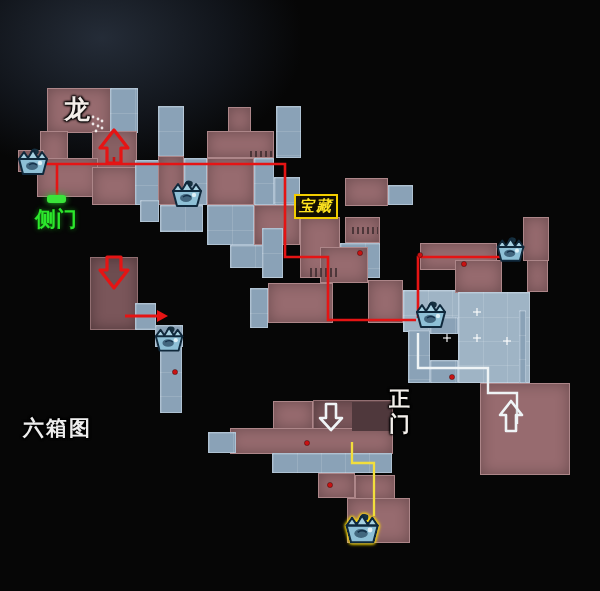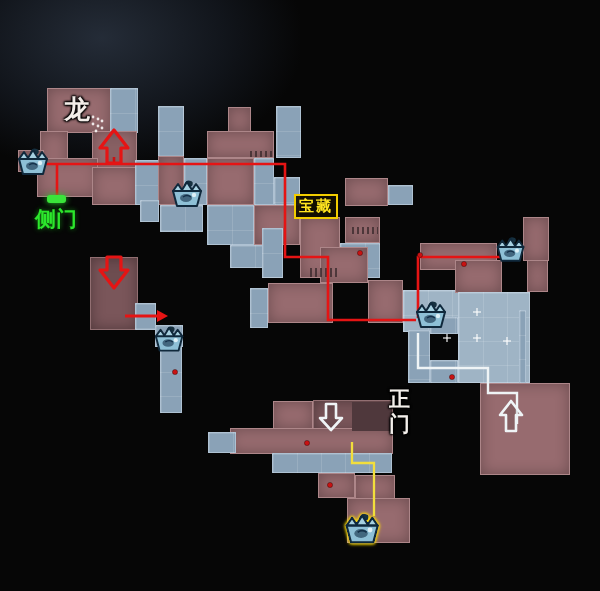--- a/index.html
+++ b/index.html
@@ -18,21 +18,21 @@
   .room.bl {background-color:#9fb4c5;}
   .detail{position:absolute;}
   .grill{background:repeating-linear-gradient(90deg,#3c2b2e 0 2px,transparent 2px 5px);opacity:.8;}
   svg{position:absolute;left:0;top:0;}
   .lbl{position:absolute;font-weight:bold;white-space:pre;
        text-shadow:1px 1px 2px #000,-1px -1px 2px #000,1px -1px 2px #000,-1px 1px 2px #000;}
   #lab-dragon{left:64px;top:92px;font-size:26px;color:#f3ede9;letter-spacing:2px;}
   #lab-side-door{left:35px;top:205px;font-size:21px;color:#2ce62c;
        text-shadow:0 0 5px rgba(50,255,50,.55),1px 1px 2px #000,-1px -1px 2px #000;}
   #lab-treasure{left:294px;top:194px;font-size:15px;color:#ffe41f;border:2px solid #f2cd00;
-       background:rgba(18,14,0,.92);padding:1px 3px;letter-spacing:2px;text-shadow:none;}
+       background:rgba(18,14,0,.92);padding:1px 3px;letter-spacing:2px;text-shadow:none;font-style:italic;}
   #lab-main-gate{left:389px;top:387px;font-size:21px;color:#f4f0ec;line-height:25px;letter-spacing:1px;}
   #lab-six-box{left:23px;top:414px;font-size:21px;color:#eeeeee;letter-spacing:2px;}
   #logo{position:absolute;left:8px;top:546px;font-size:32px;font-weight:bold;letter-spacing:2px;}
   #logo span{text-shadow:1px 1px 0 #1a0d00,-1px -1px 0 #1a0d00,1px -1px 0 #1a0d00,-1px 1px 0 #1a0d00,2px 2px 3px #000;}
   .door{position:absolute;border-radius:3px;}
 </style>
 </head>
 <body>
 
 <div id="stage">
@@ -185,14 +185,15 @@
       </g>
   </svg>
 
   <div class="door" id="green-door" style="left: 47px; top: 195px; width: 19px; height: 8px; background: rgb(58, 228, 58); box-shadow: rgb(43, 209, 43) 0px 0px 6px;"></div>
 
   <div class="lbl" id="lab-dragon">龙</div>
   <div class="lbl" id="lab-side-door">侧门</div>
   <div class="lbl" id="lab-treasure">宝藏</div>
   <div class="lbl" id="lab-main-gate">正
 门</div>
+  <div class="lbl" id="lab-six-box">六箱图</div>
 
 </div>
 
 </body></html>

